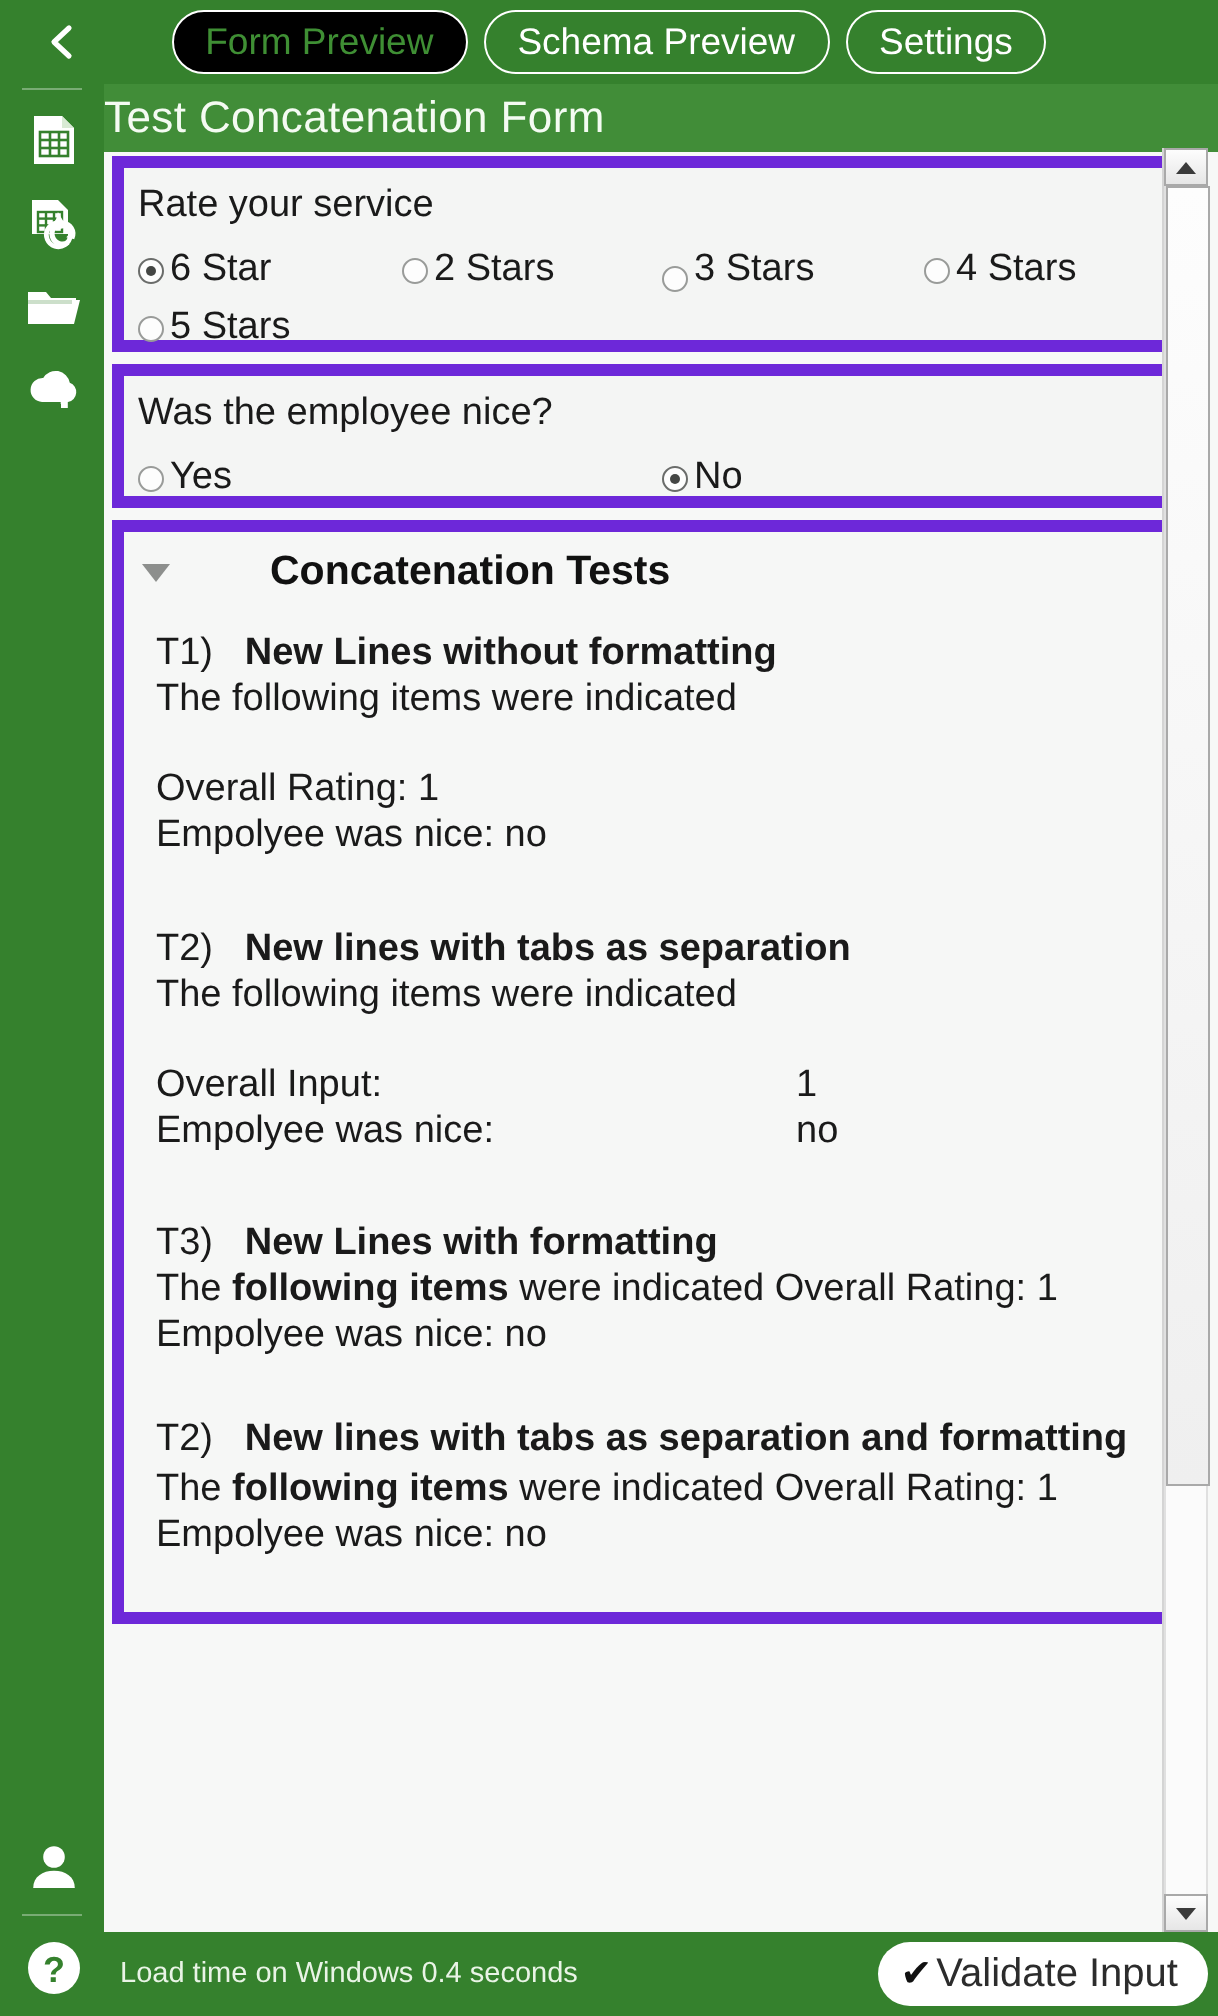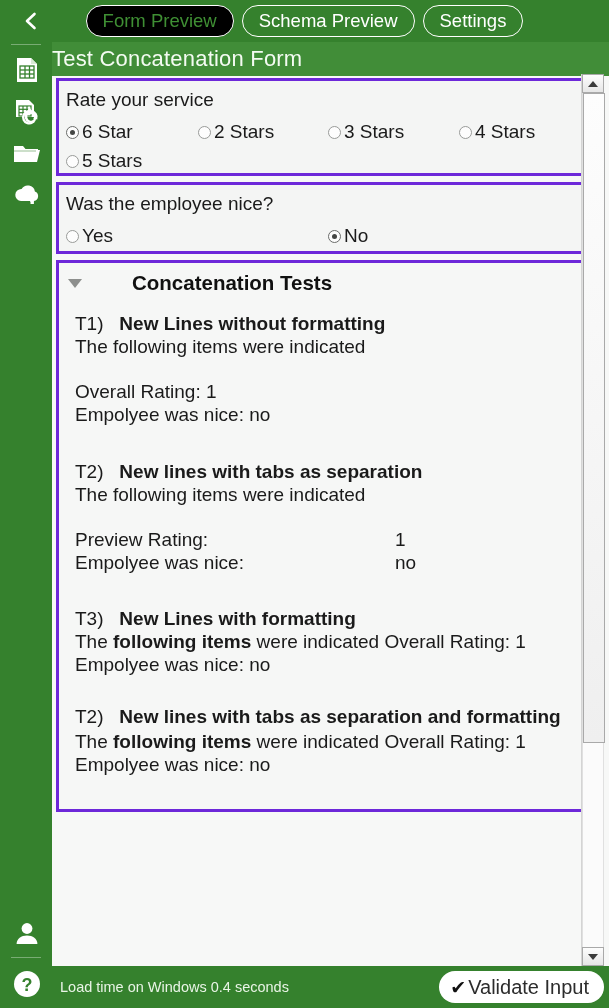--- a/index.html
+++ b/index.html
@@ -93,21 +93,21 @@
     position: absolute; left: 52px; top: 76px;
     width: 557px; height: 890px;
     background: #f7f8f7;
     overflow: hidden;
   }
   .panel {
     position: absolute;
     left: 4px;
     width: 533px;
     background: #f4f5f4;
-    border: 3px solid #6d28d9;
+    border: 6px solid #6d28d9;
   }
   #panel-rating { top: 2px;   height: 98px; }
   #panel-nice   { top: 106px; height: 72px; }
   #panel-concat { top: 184px; height: 552px; background:#f6f7f6; }
 
   .q-label {
     position: absolute;
     left: 7px;
     font-size: 19px;
     color: #1a1a1a;
@@ -368,21 +368,21 @@
       <div class="q-label" style="top:8px;">Rate your service</div>
 
       <div class="radio-opt checked" style="left:7px; top:40px;">
         <span class="radio-dot"></span>
         <span>6 Star</span>
       </div>
       <div class="radio-opt" style="left:139px; top:40px;">
         <span class="radio-dot"></span>
         <span>2 Stars</span>
       </div>
-      <div class="radio-opt" style="left:269px; top:40px;">
+      <div class="radio-opt" style="left:269px; top:40px;align-items:flex-end;">
         <span class="radio-dot"></span>
         <span>3 Stars</span>
       </div>
       <div class="radio-opt" style="left:400px; top:40px;">
         <span class="radio-dot"></span>
         <span>4 Stars</span>
       </div>
       <div class="radio-opt" style="left:7px; top:69px;">
         <span class="radio-dot"></span>
         <span>5 Stars</span>
@@ -426,21 +426,21 @@
       <div class="test-block" style="top:198px;">
         <div class="test-head">
           <span class="tid">T2)</span>
           <span>&nbsp;</span>
           <span class="tname">New lines with tabs as separation</span>
         </div>
         <div class="test-body">
           <div>The following items were indicated</div>
           <div class="blank-line"></div>
           <div class="tabrow">
-            <span class="lbl">Preview Rating:</span>
+            <span class="lbl">Overall Input:</span>
             <span>1</span>
           </div>
           <div class="tabrow">
             <span class="lbl">Empolyee was nice:</span>
             <span>no</span>
           </div>
         </div>
       </div>
 
       <div class="test-block" style="top:345px;">

